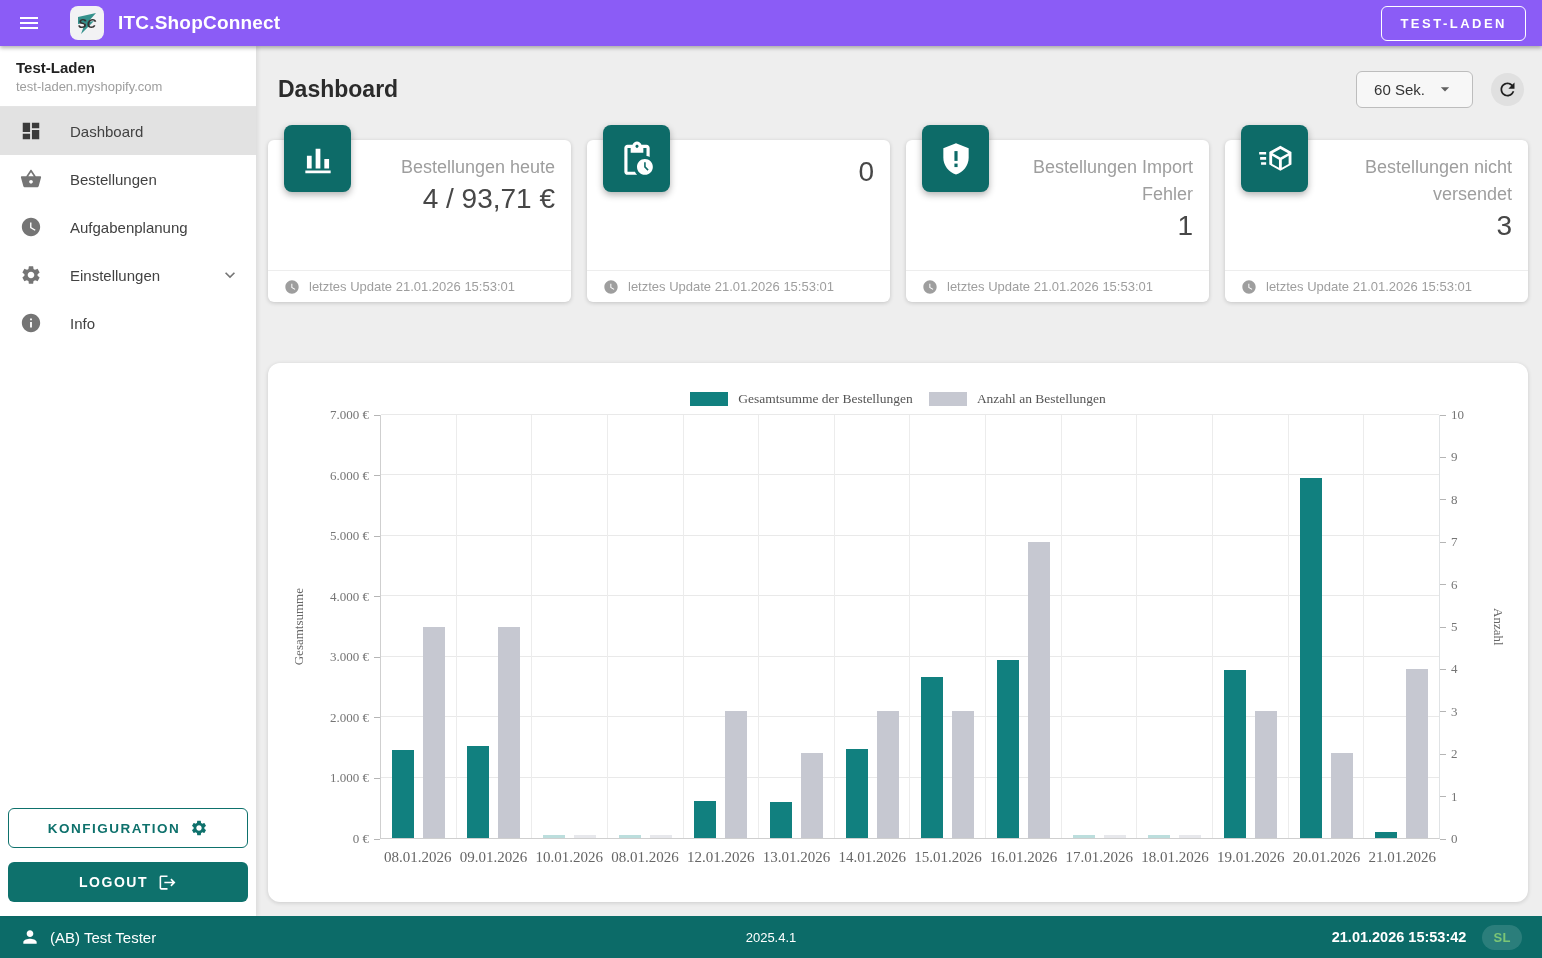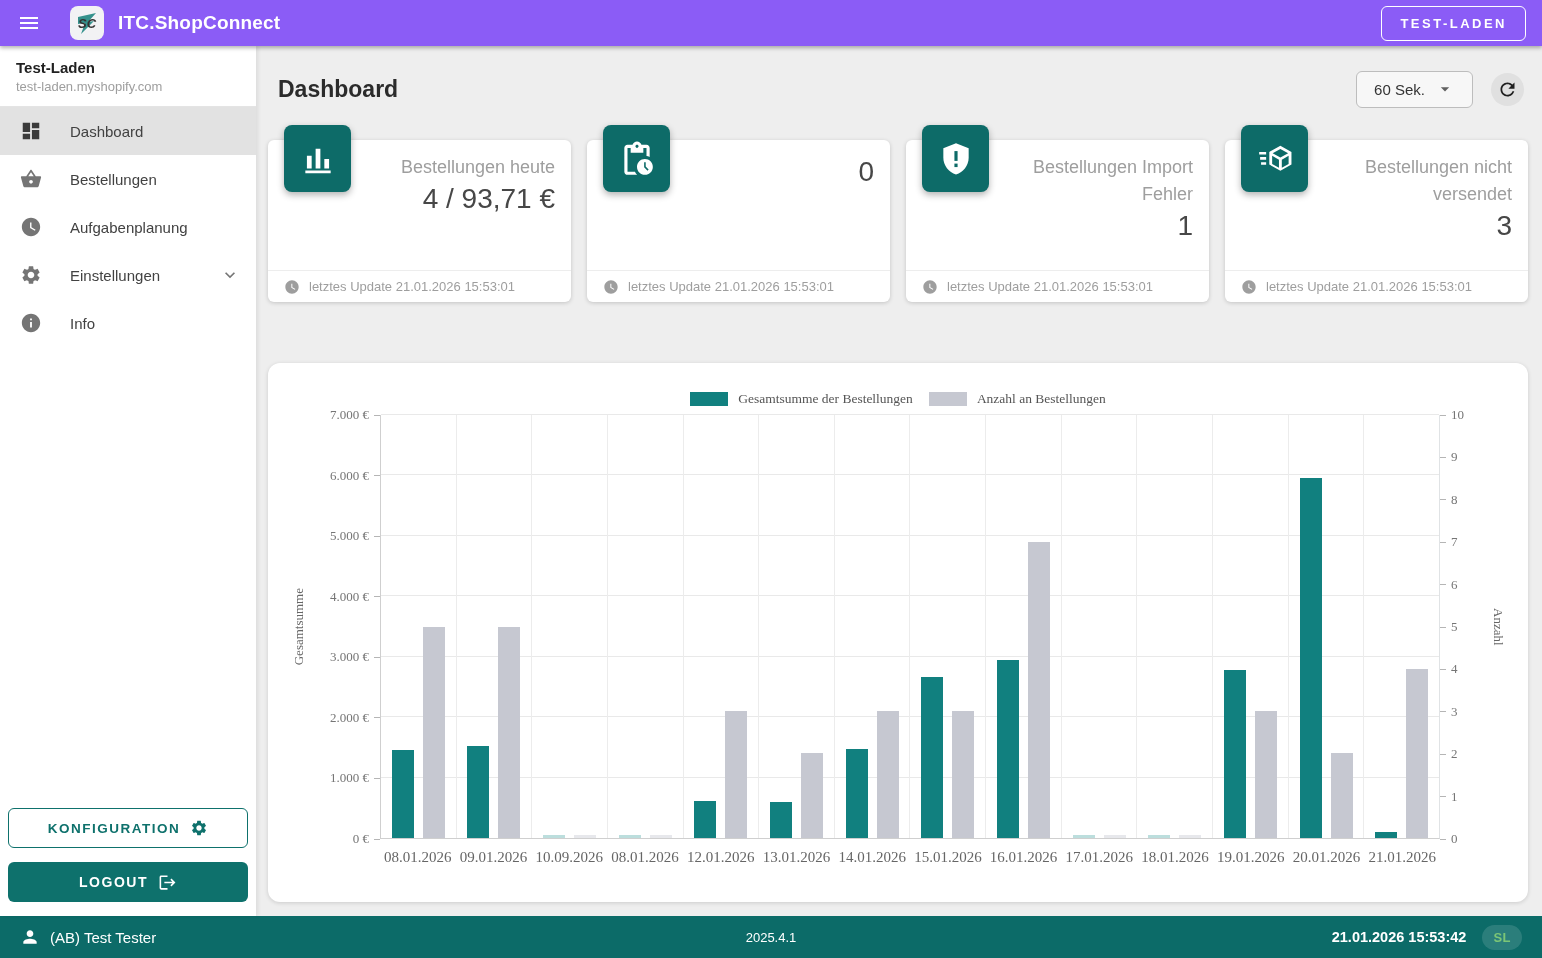--- a/index.html
+++ b/index.html
@@ -484,21 +484,21 @@
               </div>
             </div>
           <div class="axis-label right">
               <span>Anzahl</span>
             </div>
           <div></div>
             <div></div>
           <div class="x-labels">
               <div class="x-label">08.01.2026</div>
               <div class="x-label">09.01.2026</div>
-              <div class="x-label">10.09.2026</div>
+              <div class="x-label">10.01.2026</div>
               <div class="x-label">08.01.2026</div>
               <div class="x-label">12.01.2026</div>
               <div class="x-label">13.01.2026</div>
               <div class="x-label">14.01.2026</div>
               <div class="x-label">15.01.2026</div>
               <div class="x-label">16.01.2026</div>
               <div class="x-label">17.01.2026</div>
               <div class="x-label">18.01.2026</div>
               <div class="x-label">19.01.2026</div>
               <div class="x-label">20.01.2026</div>

